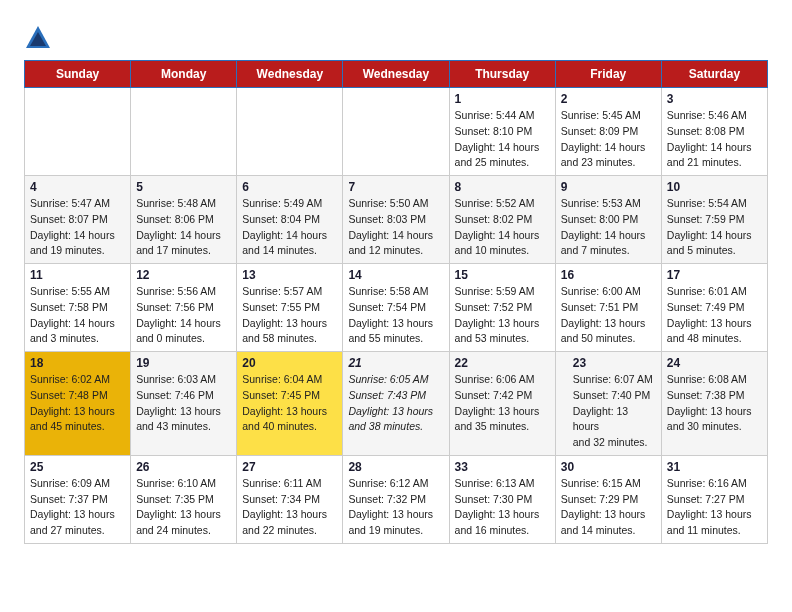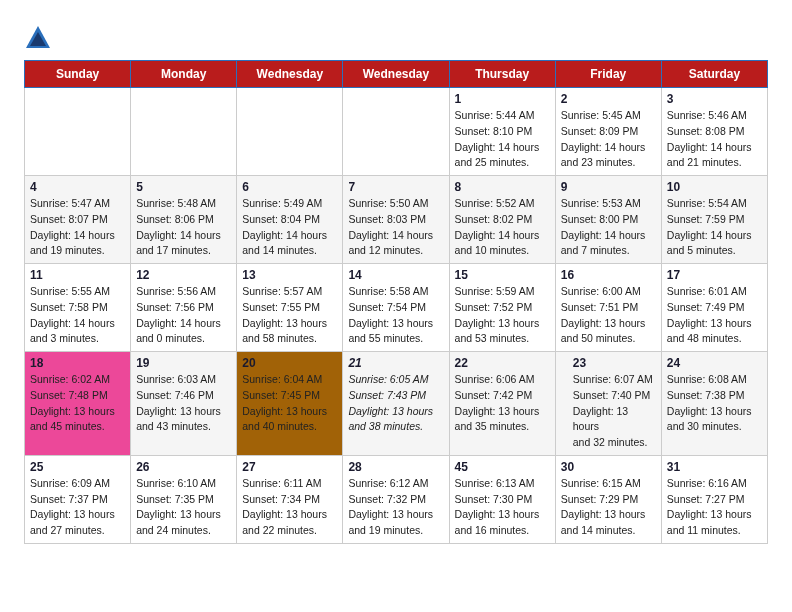--- a/index.html
+++ b/index.html
@@ -203,29 +203,29 @@
         <td style="background: rgb(255, 255, 255);">
           <div class="day-number">16</div>
           <div class="day-info">Sunrise: 6:00 AM<br>Sunset: 7:51 PM<br>Daylight: 13 hours<br>and 50 minutes.</div>
         </td>
         <td style="background: rgb(255, 255, 255);">
           <div class="day-number">17</div>
           <div class="day-info">Sunrise: 6:01 AM<br>Sunset: 7:49 PM<br>Daylight: 13 hours<br>and 48 minutes.</div>
         </td>
       </tr>
       <tr>
-        <td style="background: #ec4899;">
+        <td style="background: #eab308;">
           <div class="day-number">18</div>
           <div class="day-info">Sunrise: 6:02 AM<br>Sunset: 7:48 PM<br>Daylight: 13 hours<br>and 45 minutes.</div>
         </td>
         <td style="background: rgb(245, 245, 245); margin-top: 26px;">
           <div class="day-number">19</div>
           <div class="day-info">Sunrise: 6:03 AM<br>Sunset: 7:46 PM<br>Daylight: 13 hours<br>and 43 minutes.</div>
         </td>
-        <td style="background: #a16207;">
+        <td style="background: #fde047;">
           <div class="day-number">20</div>
           <div class="day-info">Sunrise: 6:04 AM<br>Sunset: 7:45 PM<br>Daylight: 13 hours<br>and 40 minutes.</div>
         </td>
         <td style="background: rgb(245, 245, 245); font-style: italic;">
           <div class="day-number">21</div>
           <div class="day-info">Sunrise: 6:05 AM<br>Sunset: 7:43 PM<br>Daylight: 13 hours<br>and 38 minutes.</div>
         </td>
         <td style="background: rgb(245, 245, 245);">
           <div class="day-number">22</div>
           <div class="day-info">Sunrise: 6:06 AM<br>Sunset: 7:42 PM<br>Daylight: 13 hours<br>and 35 minutes.</div>
@@ -250,21 +250,21 @@
         </td>
         <td style="background: rgb(255, 255, 255);">
           <div class="day-number">27</div>
           <div class="day-info">Sunrise: 6:11 AM<br>Sunset: 7:34 PM<br>Daylight: 13 hours<br>and 22 minutes.</div>
         </td>
         <td style="background: rgb(255, 255, 255);">
           <div class="day-number">28</div>
           <div class="day-info">Sunrise: 6:12 AM<br>Sunset: 7:32 PM<br>Daylight: 13 hours<br>and 19 minutes.</div>
         </td>
         <td style="background: rgb(255, 255, 255);">
-          <div class="day-number">45</div>
+          <div class="day-number">33</div>
           <div class="day-info">Sunrise: 6:13 AM<br>Sunset: 7:30 PM<br>Daylight: 13 hours<br>and 16 minutes.</div>
         </td>
         <td style="background: rgb(255, 255, 255); margin-left: 8px;">
           <div class="day-number">30</div>
           <div class="day-info">Sunrise: 6:15 AM<br>Sunset: 7:29 PM<br>Daylight: 13 hours<br>and 14 minutes.</div>
         </td>
         <td style="background: rgb(255, 255, 255); margin-top: 32px;">
           <div class="day-number">31</div>
           <div class="day-info">Sunrise: 6:16 AM<br>Sunset: 7:27 PM<br>Daylight: 13 hours<br>and 11 minutes.</div>
         </td>

